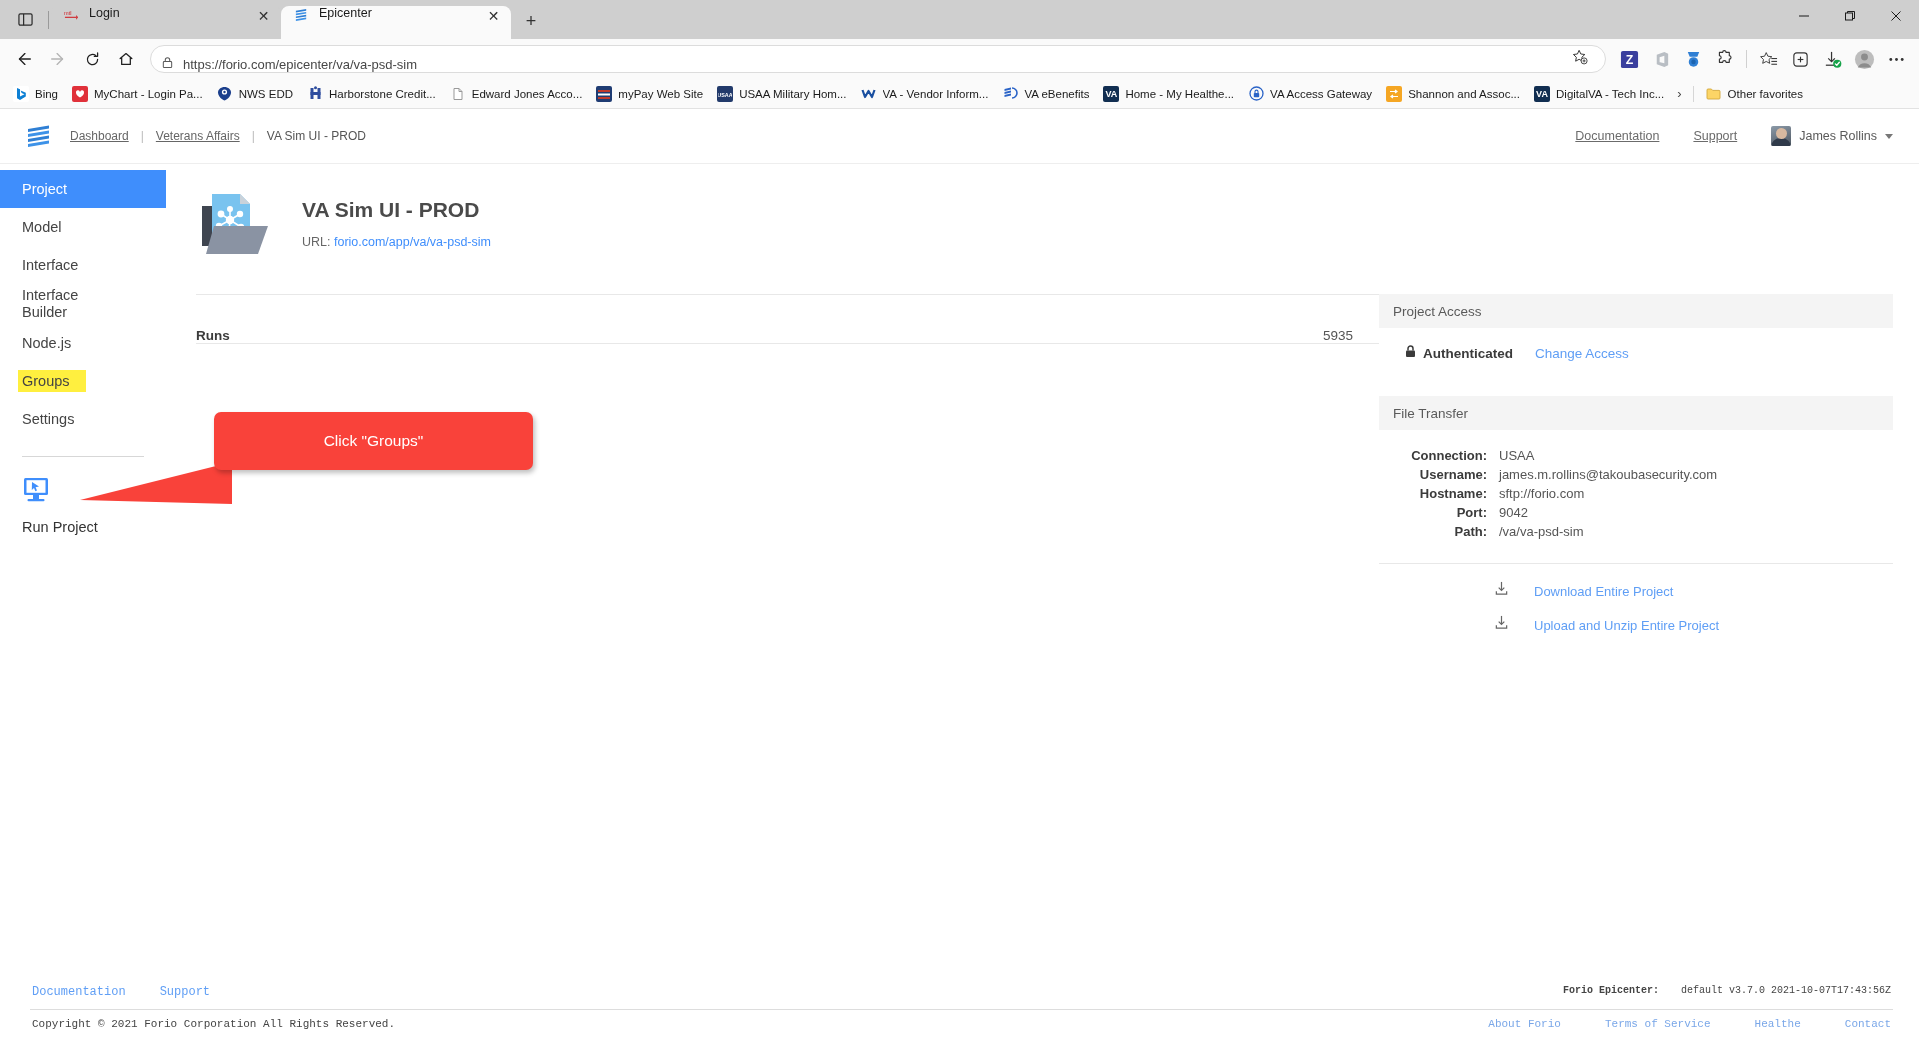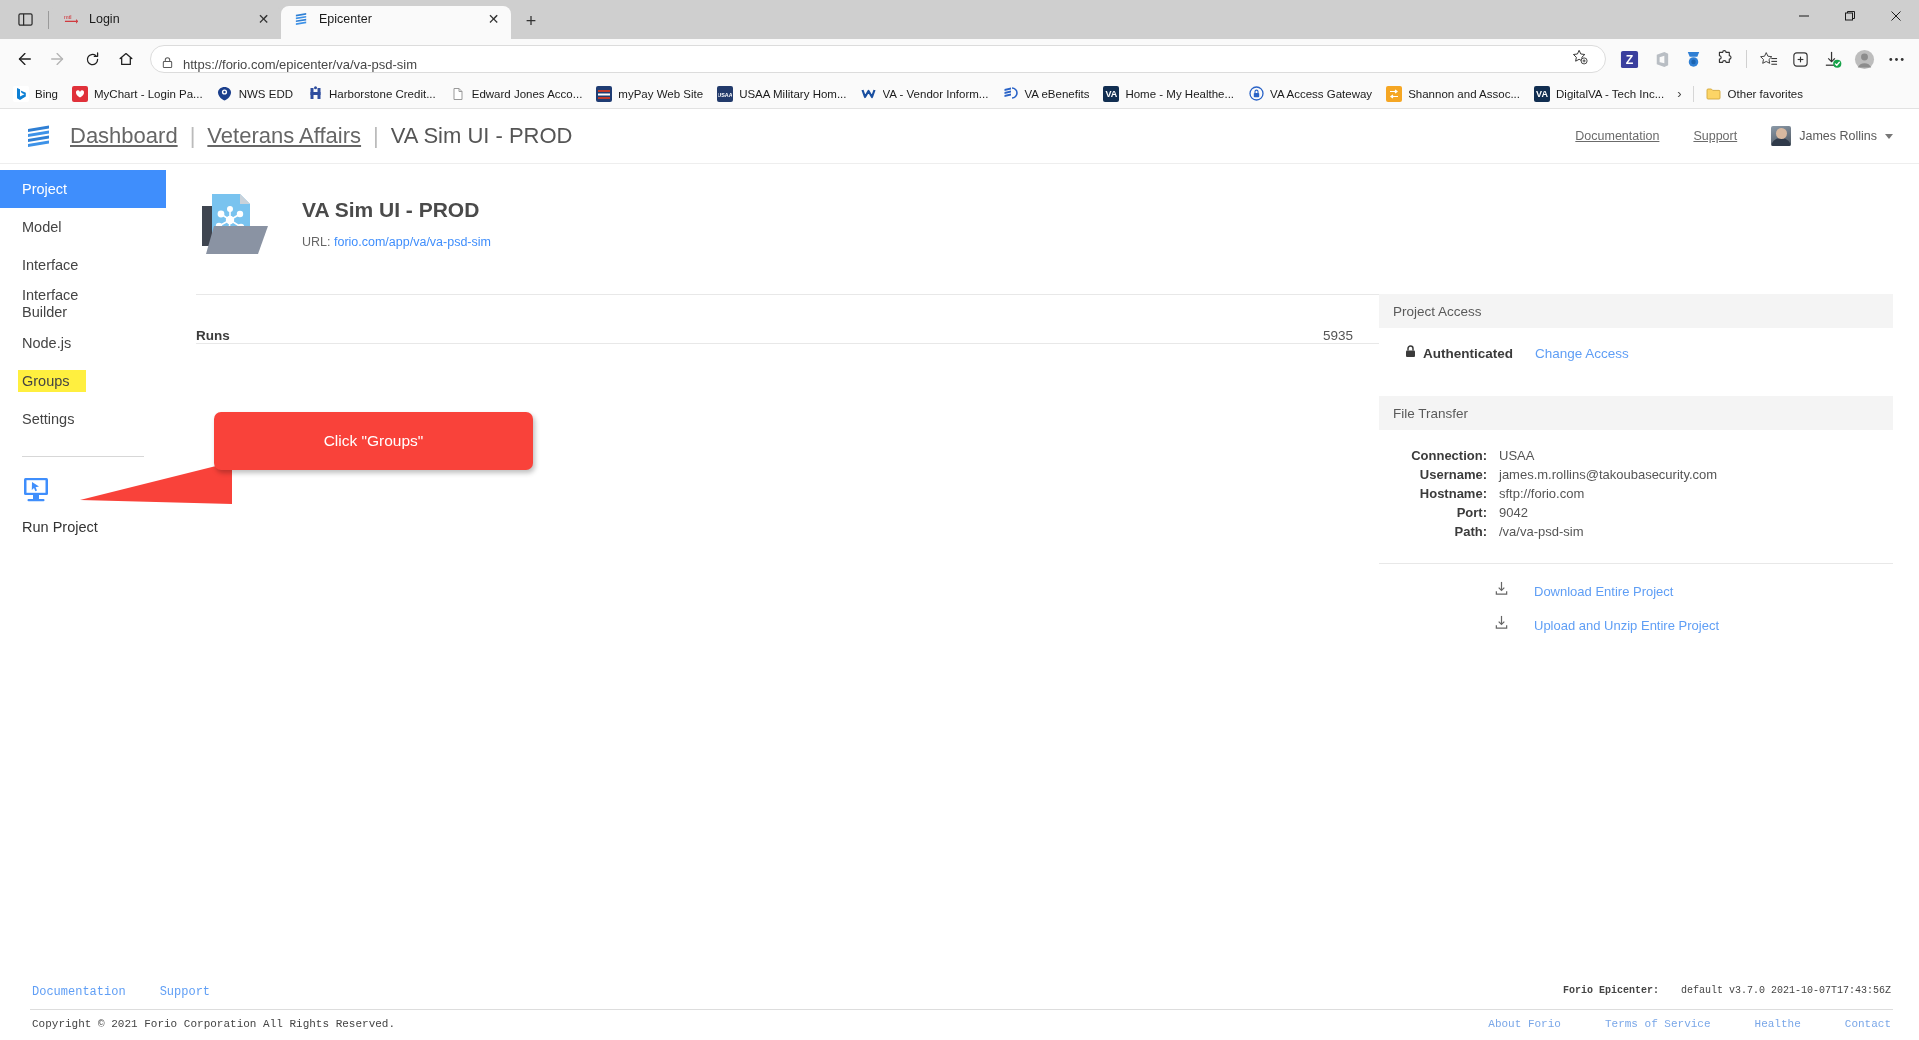--- a/index.html
+++ b/index.html
@@ -13,21 +13,21 @@
   .browser { width: 1919px; height: 1040px; display: flex; flex-direction: column; }
 
   .tabstrip {
     height: 39px; background: #cfcfcf; display: flex; align-items: flex-end;
     padding-left: 4px; flex: none; position: relative;
   }
   .tabstrip-icon {
     width: 42px; height: 39px; display: flex; align-items: center; justify-content: center;
   }
   .tab {
-    height: 33px; width: 230px; display: flex; align-items: center;
+    height: 33px; width: 230px; display: flex; 
     border-radius: 8px 8px 0 0; padding: 0 8px 8px 12px; gap: 9px;
     font-size: 12.5px; color: #1b1b1b; position: relative;
   }
   .tab.inactive { background: #cfcfcf; }
   .tab.active { background: #fafafa; }
   .tab-sep { width: 1px; height: 18px; background: #9a9a9a; align-self: center; margin: 0 2px; }
   .tab-fav { width: 17px; height: 17px; flex: none; display: flex; align-items: center; justify-content: center; }
   .tab-title { flex: 1; white-space: nowrap; overflow: hidden; text-overflow: ellipsis; }
   .tab-close { width: 19px; height: 19px; display: flex; align-items: center; justify-content: center;
     font-size: 14px; color: #333; border-radius: 3px; flex: none; }
@@ -68,21 +68,21 @@
   .bm-vsep { width: 1px; height: 16px; background: #d6d6d6; margin: 0 5px; }
 
   
   .page { flex: 1; background: #fff; position: relative; display: flex; flex-direction: column; min-height:0; }
 
   .apphdr {
     height: 55px; display: flex; align-items: center; padding: 0 26px;
     flex: none; border-bottom: 1px solid #eee;
   }
   .logo { width: 26px; height: 26px; margin-right: 18px; flex:none; }
-  .crumbs { display: flex; align-items: center; gap: 0; font-size: 22px; color: #555; }
+  .crumbs { display: flex; align-items: center; gap: 0; font-size: 12px; color: #555; }
   .crumbs a { color: #666; text-decoration: underline; }
   .crumbs .sep { color: #bbb; margin: 0 12px; }
   .crumbs .cur { color: #555; }
   .hdr-right { margin-left: auto; display: flex; align-items: center; gap: 34px; font-size: 12.5px; }
   .hdr-right a { color: #6b6b6b; text-decoration: underline; }
   .usermenu { display: flex; align-items: center; gap: 8px; color: #5a5a5a; }
   .avatar { width: 20px; height: 20px; border-radius: 2px; background: linear-gradient(160deg,#8c9aa8,#4c5560);
     position: relative; overflow: hidden; flex: none; }
   .avatar::after { content:""; position:absolute; width:11px; height:11px; border-radius:50%;
     background:#d8b9a0; left:4.5px; top:2px; }

